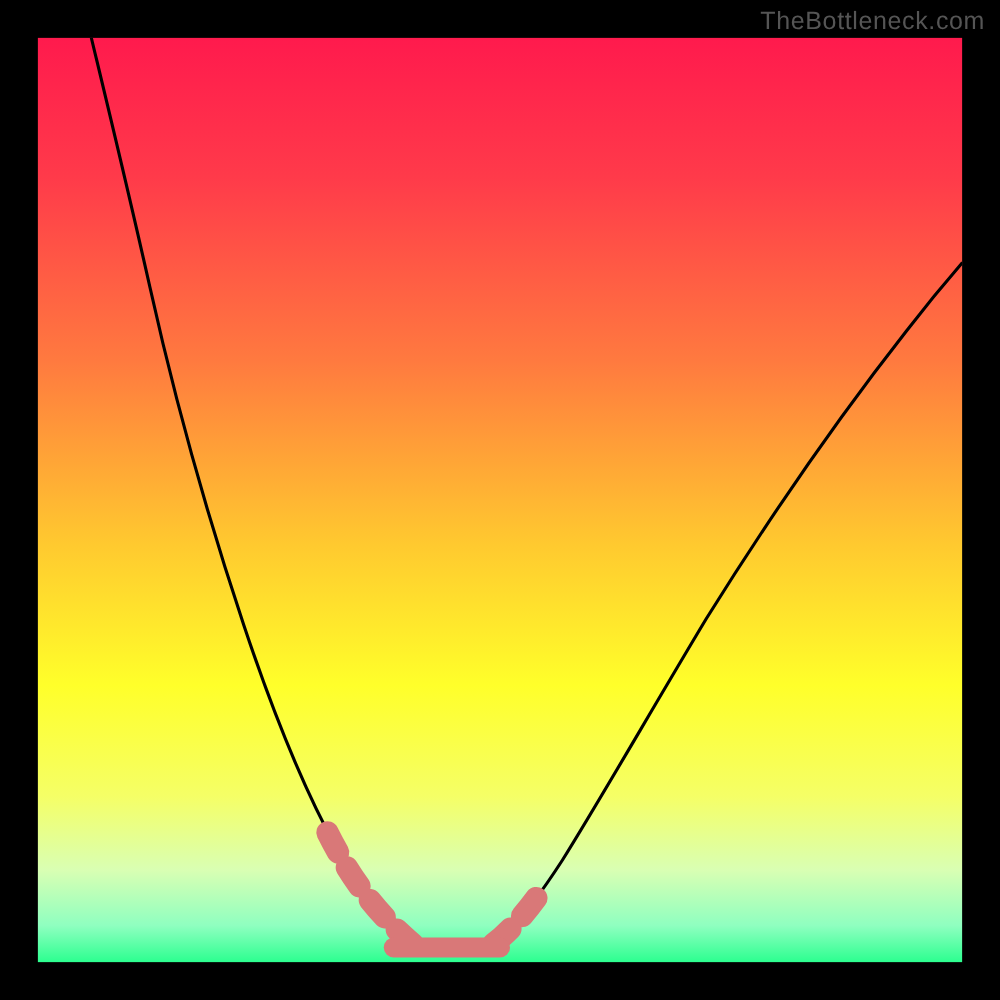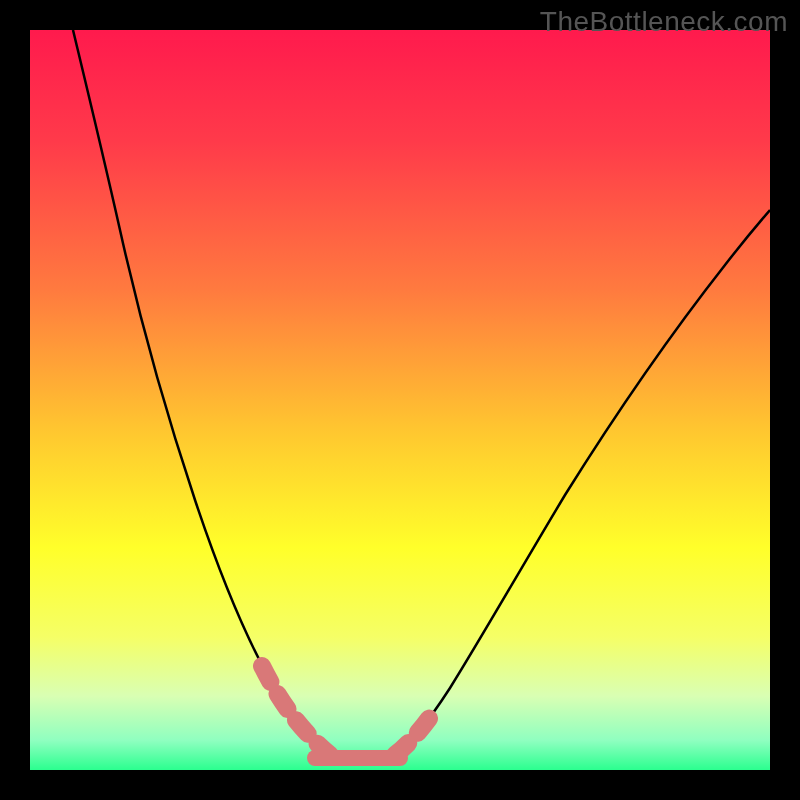--- a/index.html
+++ b/index.html
@@ -13,21 +13,21 @@
     background: #000;
     position: relative;
     overflow: hidden;
     font-family: Arial, sans-serif;
   }
   .watermark {
     position: absolute;
     top: 6px;
     right: 12px;
     color: #555;
-    font-size: 28px;
+    font-size: 20px;
     font-weight: 500;
     z-index: 10;
     letter-spacing: 0.5px;
   }
   .chart-area {
     position: absolute;
     top: 30px;
     left: 30px;
     width: 740px;
     height: 740px;

